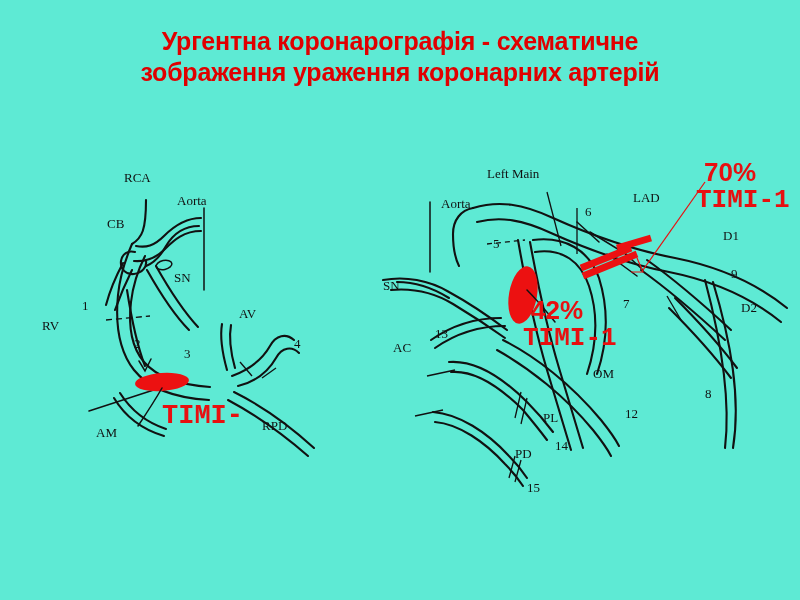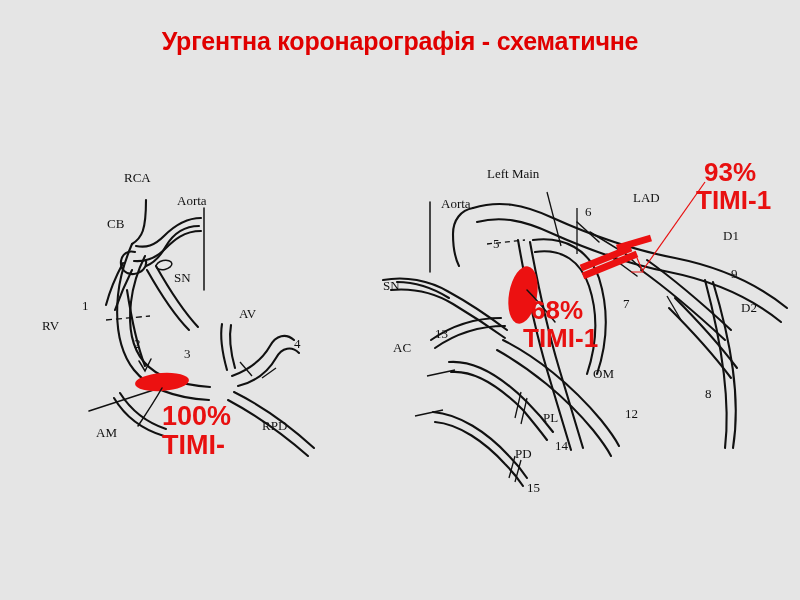--- a/index.html
+++ b/index.html
@@ -4,21 +4,21 @@
 <style>
   html, body {
     margin: 0;
     padding: 0;
     background: #ffffff;
   }
   #slide {
     position: relative;
     width: 800px;
     height: 600px;
-    background: #e5e5e5;
+    background: #5eead4;
     overflow: hidden;
     font-family: "Liberation Serif", serif;
   }
   #title {
     position: absolute;
     left: 0;
     top: 26px;
     width: 800px;
     text-align: center;
     color: #e00000;
@@ -50,21 +50,21 @@
     font-size: 27px;
   }
   #anno-90 {
     left: 531px; top: 296px;
     font-size: 26px;
   }
   #anno-75 {
     left: 704px; top: 158px;
     font-size: 26px;
   }
-  .anno .l2 { display: block; }
+  .anno .l2 { display: block; font-family: Liberation Mono, monospace; }
   #anno-90 .l2 { margin-left: -8px; }
   #anno-75 .l2 { margin-left: -8px; }
 
   svg { display: block; }
   .vessel {
     fill: none;
     stroke: #111111;
     stroke-width: 2.1;
     stroke-linecap: round;
     stroke-linejoin: round;
@@ -103,20 +103,21 @@
     fill: none;
   }
 </style>
 </head>
 <body>
 
 <div id="slide">
 
   <div id="title">
     <span class="ln">Ургентна коронарографія - схематичне</span>
+    <span class="ln">зображення ураження коронарних артерій</span>
   </div>
 
   <div class="diagram" id="diagram-rca">
     <svg width="320" height="340" viewBox="0 0 320 340">
 
       <path class="vessel-thin" d="M 190,78 L 190,160"></path>
 
       <path class="vessel" d="M 132,70 C 132,100 128,108 118,114"></path>
       <path class="vessel" d="M 187,88 C 172,88 160,96 150,106 C 140,116 132,118 122,116"></path>
       <path class="vessel" d="M 187,101 C 170,101 160,110 151,119 C 142,128 132,132 120,131"></path>
@@ -262,27 +263,26 @@
       <text class="lbl-num" x="330" y="268">8</text>
       <text class="lbl-num" x="356" y="148">9</text>
       <text class="lbl-num" x="250" y="288">12</text>
       <text class="lbl-num" x="60" y="208">13</text>
       <text class="lbl-num" x="180" y="320">14</text>
       <text class="lbl-num" x="152" y="362">15</text>
     </svg>
   </div>
 
   <div class="anno" id="anno-100">
-    <span>100%</span>
     <span class="l2">TIMI-</span>
   </div>
 
   <div class="anno" id="anno-90">
-    <span>68%</span>
+    <span>42%</span>
     <span class="l2">TIMI-1</span>
   </div>
 
   <div class="anno" id="anno-75">
-    <span>93%</span>
+    <span>70%</span>
     <span class="l2">TIMI-1</span>
   </div>
 
 </div>
 
 </body></html>

